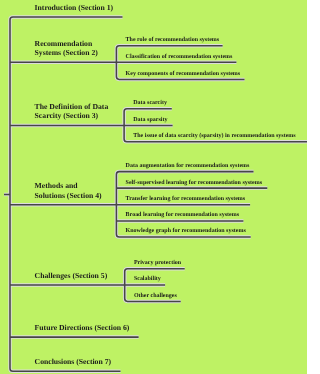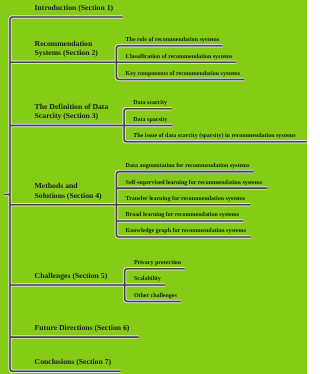--- a/index.html
+++ b/index.html
@@ -1,19 +1,19 @@
 <!DOCTYPE html>
 <html><head>
 <meta charset="utf-8">
 <title>Survey taxonomy tree</title>
 <style>
   html,body{margin:0;padding:0;background:#ffffff;-webkit-font-smoothing:antialiased;text-rendering:geometricPrecision;}
   svg text{-webkit-font-smoothing:antialiased;}
   body{width:307px;height:374px;overflow:hidden;font-family:"Liberation Serif",serif;}
-  #canvas{position:relative;width:307px;height:374px;background:#84cc16;}
+  #canvas{position:relative;width:307px;height:374px;background:#bef264;}
   svg{position:absolute;left:0;top:0;transform:translateZ(0);}
   .lbl1{font-family:"Liberation Serif",serif;font-weight:bold;font-size:7.69px;fill:#1a1a1a;text-rendering:geometricPrecision;}
   .lbl2{font-family:"Liberation Serif",serif;font-weight:bold;font-size:5.99px;fill:#1a1a1a;text-rendering:geometricPrecision;}
 </style>
 </head>
 <body>
 
 <div id="canvas">
   <svg id="tree" width="307" height="374" viewBox="0 0 307 374">
       <g>

